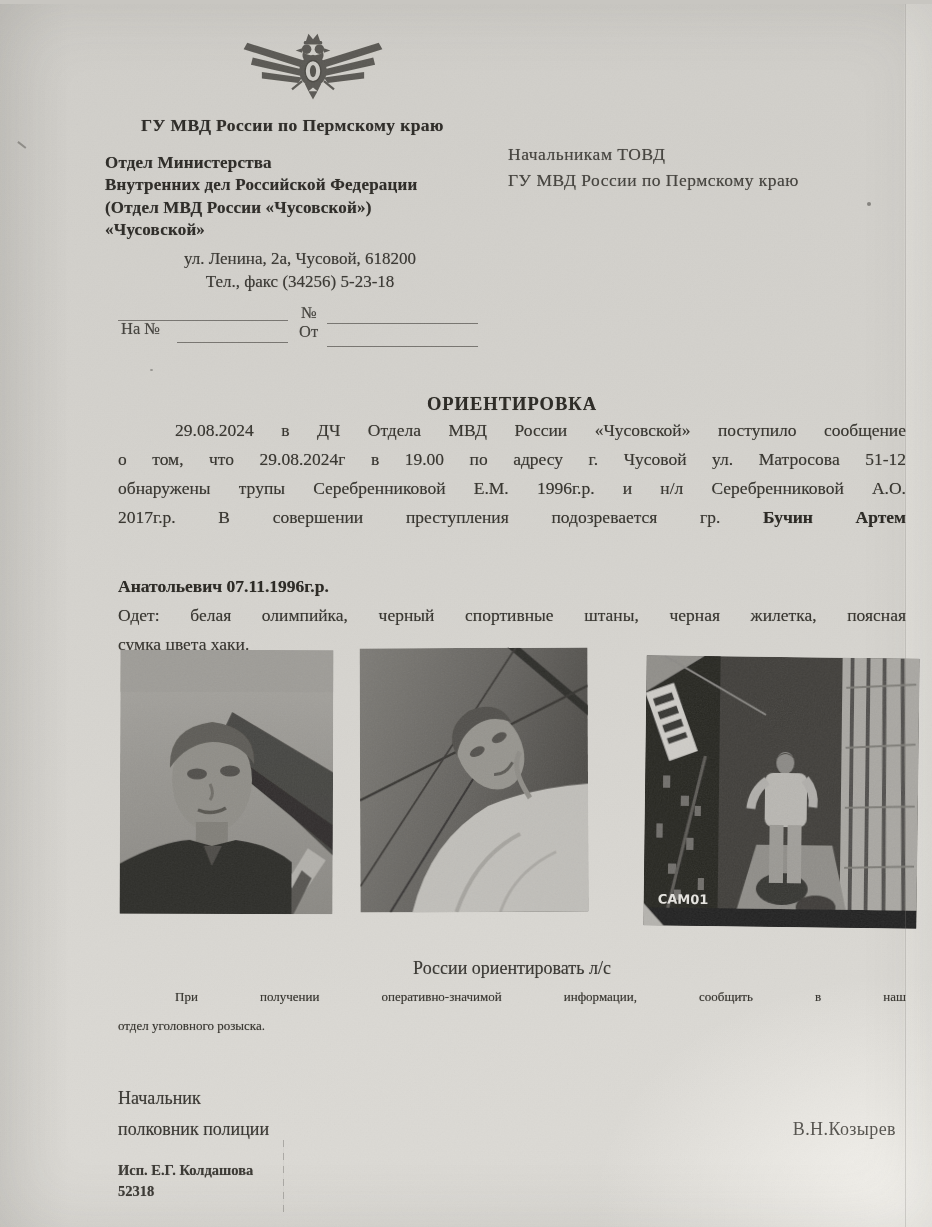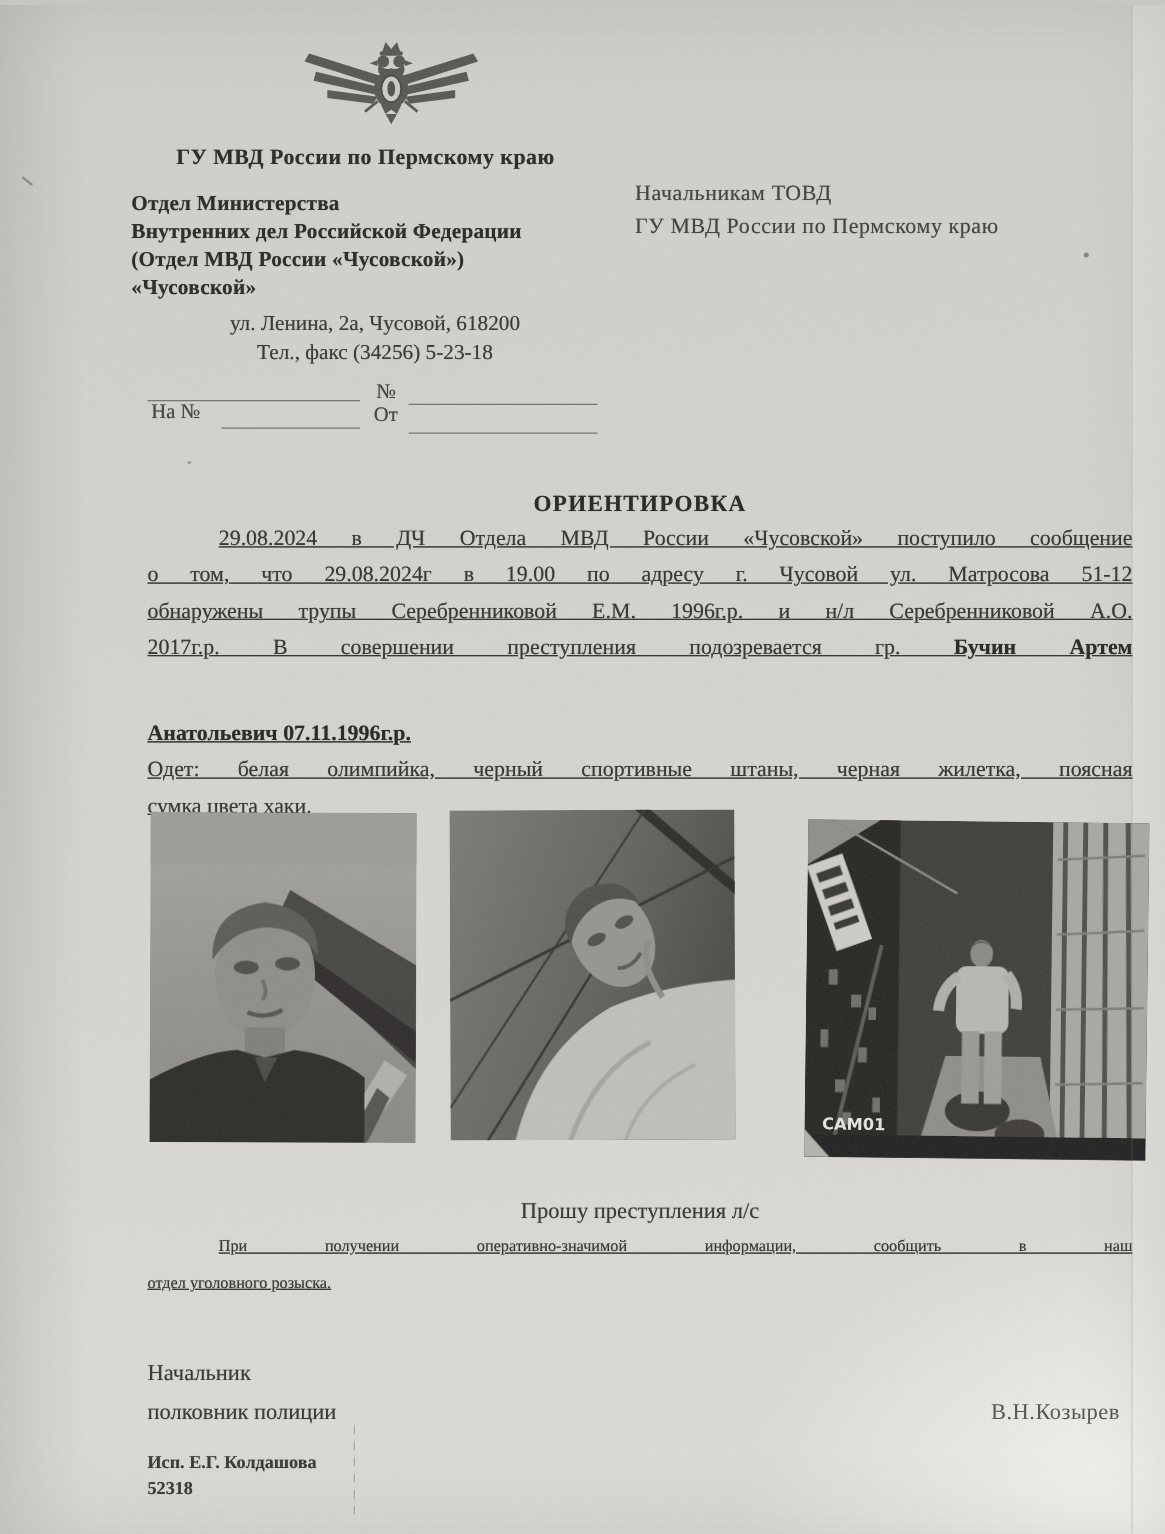--- a/index.html
+++ b/index.html
@@ -28,21 +28,21 @@
   .addressee{left:508px;top:137px;font-size:17.5px;color:#45433e;line-height:26px;letter-spacing:0.5px;}
 
   
   .refline{border-bottom:1.2px solid rgba(88,86,82,0.75);height:0;}
   .reflabel{font-size:16.5px;color:#45433e;}
 
   
   .doc-title{left:118px;top:390px;width:788px;text-align:center;font-size:18.5px;font-weight:bold;
              color:#2b2924;letter-spacing:1px;}
   .body-block{left:118px;top:412px;width:788px;font-size:17.5px;color:#37352f;}
-  .bline{height:29px;line-height:29px;text-decoration:underline;}
+  .bline{height:29px;line-height:29px;}
   .jl{text-align:justify;text-align-last:justify;}
   .ind{padding-left:57px;}
   .bld{font-weight:bold;color:#2a2823;margin-top:40px;}
 
   
   .request-line{left:118px;top:954px;width:788px;text-align:center;font-size:18px;color:#3a3833;}
   .contact-block{left:118px;top:978px;width:788px;font-size:13px;color:#37352f;}
 
   
   .sig1{left:118px;top:1084px;font-size:18px;color:#3a3833;}
@@ -301,21 +301,21 @@
         <rect x="143" y="168" width="14" height="58" fill="#a09e99"></rect>
 
         <rect x="0" y="252" width="273" height="18" fill="#1d1c1a"></rect>
         <polygon points="0,270 0,248 20,270" fill="#b5b3ae"></polygon>
       </g>
       <text x="14" y="248" font-family="DejaVu Sans, sans-serif" font-size="13" font-weight="bold" fill="#e9e7e2">CAM01</text>
       <rect width="273" height="270" filter="url(#n3)" opacity="0.26"></rect>
     </svg>
   </div>
 
-  <div class="abs request-line soft">Прошу преступления л/с</div>
+  <div class="abs request-line soft">России ориентировать л/с</div>
 
   <div class="abs contact-block soft">
     <div class="bline jl ind">При получении оперативно-значимой информации, сообщить в наш</div>
     <div class="bline">отдел уголовного розыска.</div>
   </div>
 
   <div class="abs sig1 soft">Начальник</div>
   <div class="abs sig2 soft">полковник полиции</div>
   <div class="abs sigName">В.Н.Козырев</div>
   <div class="abs exec1 soft">Исп. Е.Г. Колдашова</div>

